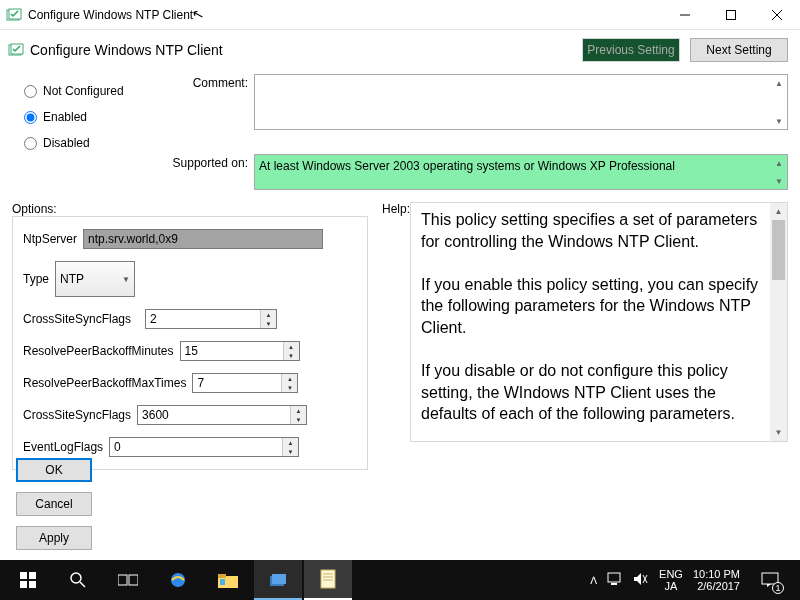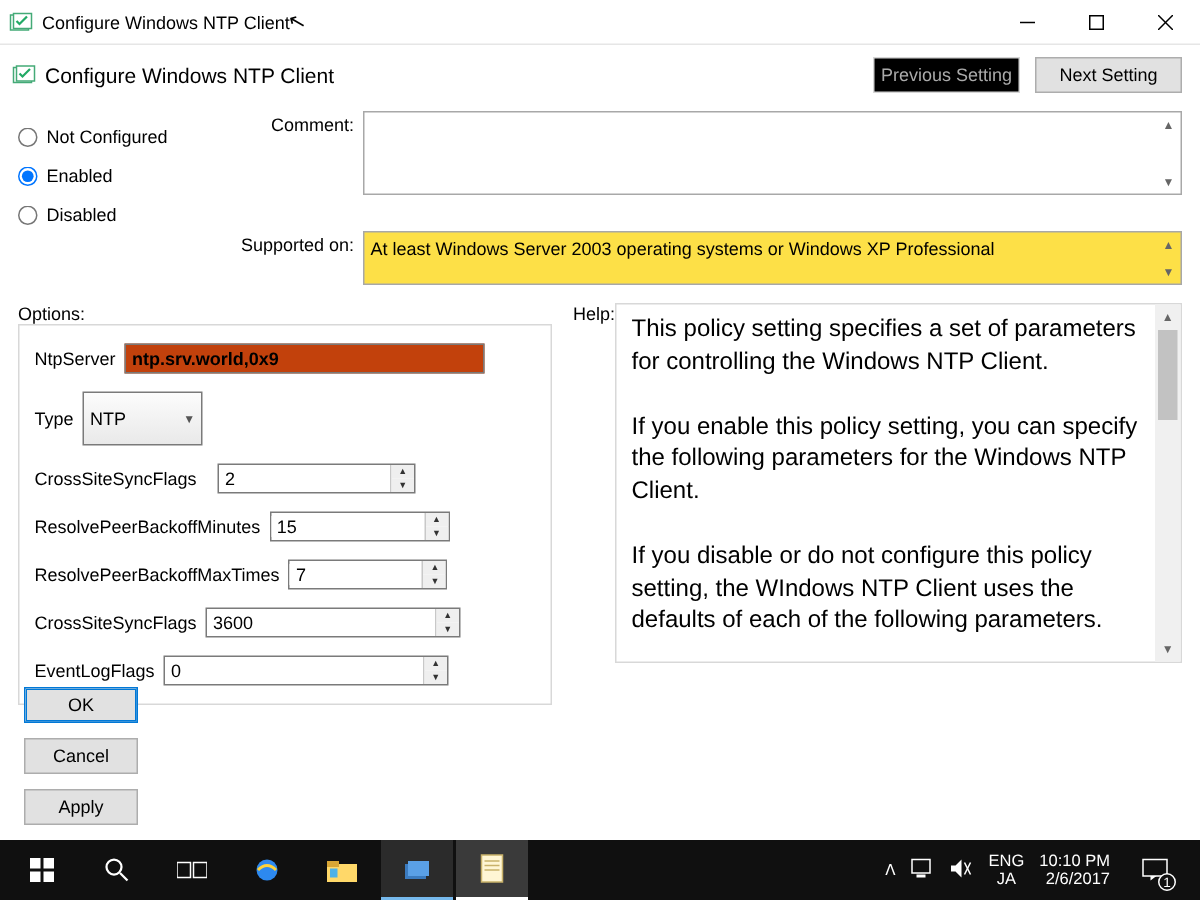--- a/index.html
+++ b/index.html
@@ -10,42 +10,42 @@
   .titlebar-left { display:flex; align-items:center; gap:6px; }
   .titlebar-title { font-size:12px; }
   .title-icon { width:16px; height:16px; display:flex; align-items:center; justify-content:center; }
   .winbtns { display:flex; align-self:stretch; align-items:center;}
   .winbtn { width:46px; height:30px; display:flex; align-items:center; justify-content:center; font-size:11px; }
   
   .header-row { display:flex; align-items:center; padding:8px 12px 8px 8px; gap:10px;}
   .header-label { display:flex; align-items:center; gap:6px; font-size:14px; }
   .header-spacer { flex:1; }
   .btn { background:#e1e1e1; border:1px solid #adadad; height:24px; padding:0 14px; font-size:12px; color:#000; display:inline-flex; align-items:center; justify-content:center; cursor:pointer;}
-  .btn.disabled { background:#000000; color:#aaaaaa; border-color:#d6d6d6; cursor:default;text-align:center;}
+  .btn.disabled { background:#14532d; color:#aaaaaa; border-color:#d6d6d6; cursor:default;text-align:center;}
   .btn.nav { width:98px; padding:0;}
   
-  .top-grid { display:flex; gap:10px; padding:4px 12px 6px 12px;}
+  .top-grid { display:flex; gap:10px; padding:4px 12px 6px 12px;margin-left:12px;}
   .radio-col { width:130px; display:flex; flex-direction:column; gap:12px; padding-top:10px;}
   .radio { display:flex; align-items:center; gap:6px;}
   .radio input { margin:0; }
   .meta-col { flex:1; display:flex; flex-direction:column; gap:24px;}
   .meta-row { display:flex; gap:6px; align-items:flex-start;}
   .meta-label { width:84px; text-align:right; padding-top:2px;}
   .comment-box { flex:1; height:56px; border:1px solid #a8a8a8; background:#fff; position:relative; padding:4px 16px 4px 4px;}
-  .supported-box { flex:1; height:36px; border:1px solid #a8a8a8; background:#fde047; position:relative; padding:4px 16px 4px 4px;}
+  .supported-box { flex:1; height:36px; border:1px solid #a8a8a8; background:#86efac; position:relative; padding:4px 16px 4px 4px;}
   .scroll-y { position:absolute; right:0; top:0; bottom:0; width:16px; display:flex; flex-direction:column; justify-content:space-between; }
   .scroll-y .arr { width:16px;height:16px;display:flex;align-items:center;justify-content:center;color:#666; font-size:8px;}
   
   .mid { display:flex; gap:14px; padding:6px 12px; flex:1; min-height:0;}
   .mid .col-label { height:18px; }
   .options-col { width:356px; display:flex; flex-direction:column;}
   .help-col { flex:1; display:flex; flex-direction:row;}
   .options-panel { border:1px solid #d8d8d8; flex:1; padding:12px 10px; display:flex; flex-direction:column; gap:12px;}
   .opt-row { display:flex; align-items:center; gap:6px;}
-  .text-input { border:1px solid #7a7a7a; height:20px; padding:0 4px; font-size:12px; background:#c2410c;font-weight:bold;}
+  .text-input { border:1px solid #7a7a7a; height:20px; padding:0 4px; font-size:12px; background:#a3a3a3;}
   .spin-input { border:1px solid #7a7a7a; height:20px; width:132px; display:flex; align-items:center; background:#fff; position:relative; padding-right:16px;}
   .spin-input input { border:none; outline:none; width:100%; font-size:12px; padding:0 4px; }
   .spin-btns { position:absolute; right:0; top:0; bottom:0; width:16px; display:flex; flex-direction:column; border-left:1px solid #c8c8c8;}
   .spin-btns div { flex:1; display:flex; align-items:center; justify-content:center; font-size:6px; color:#333; background:#efefef;}
   .select { border:1px solid #7a7a7a; height:36px; display:flex; align-items:center; padding:0 4px; background:linear-gradient(#fcfcfc,#e9e9e9); width:80px; justify-content:space-between;}
   .select .chev { font-size:8px; color:#555;}
   .help-panel { border:1px solid #d8d8d8; flex:1; display:flex; position:relative; padding:6px 0 6px 10px; min-height:0;}
   .help-text { overflow:hidden; font-size:16px; line-height:1.35; padding-right:20px; white-space:pre-wrap;}
   .help-scroll { width:17px; background:#f0f0f0; position:absolute; right:0; top:0; bottom:0; display:flex; flex-direction:column;}
   .help-scroll .arr { height:17px; display:flex; justify-content:center; align-items:center; color:#666; font-size:8px; background:#f0f0f0;}

